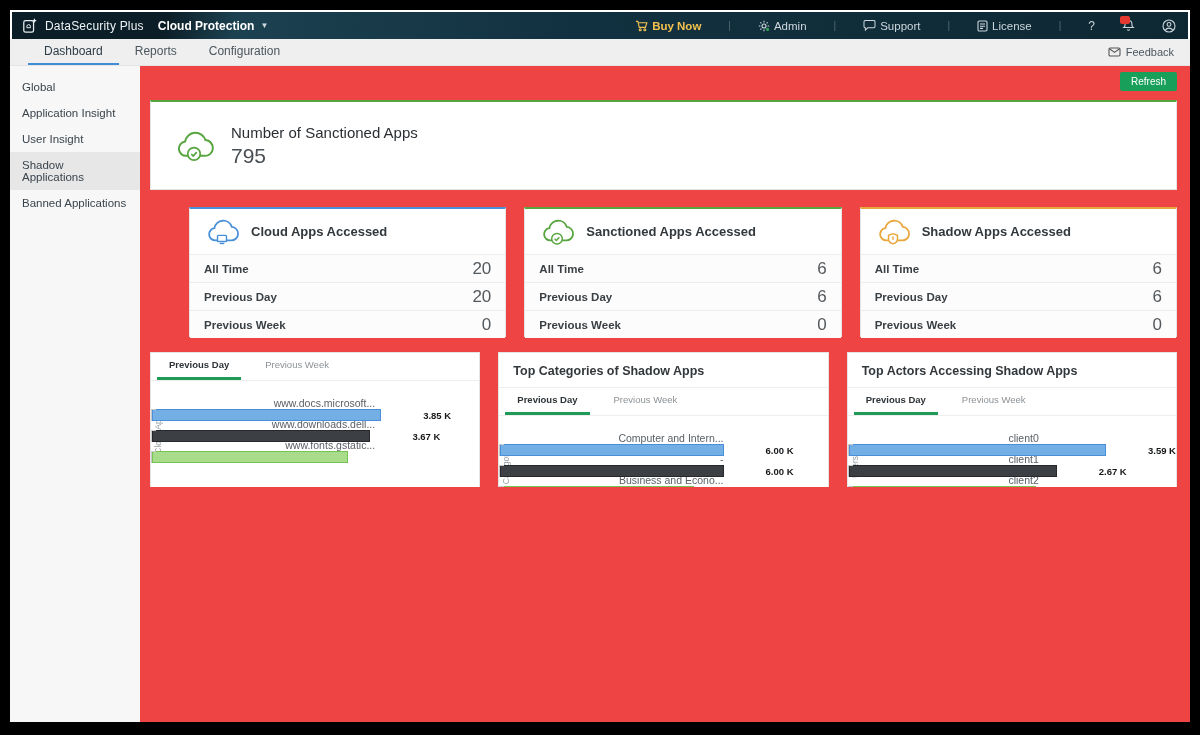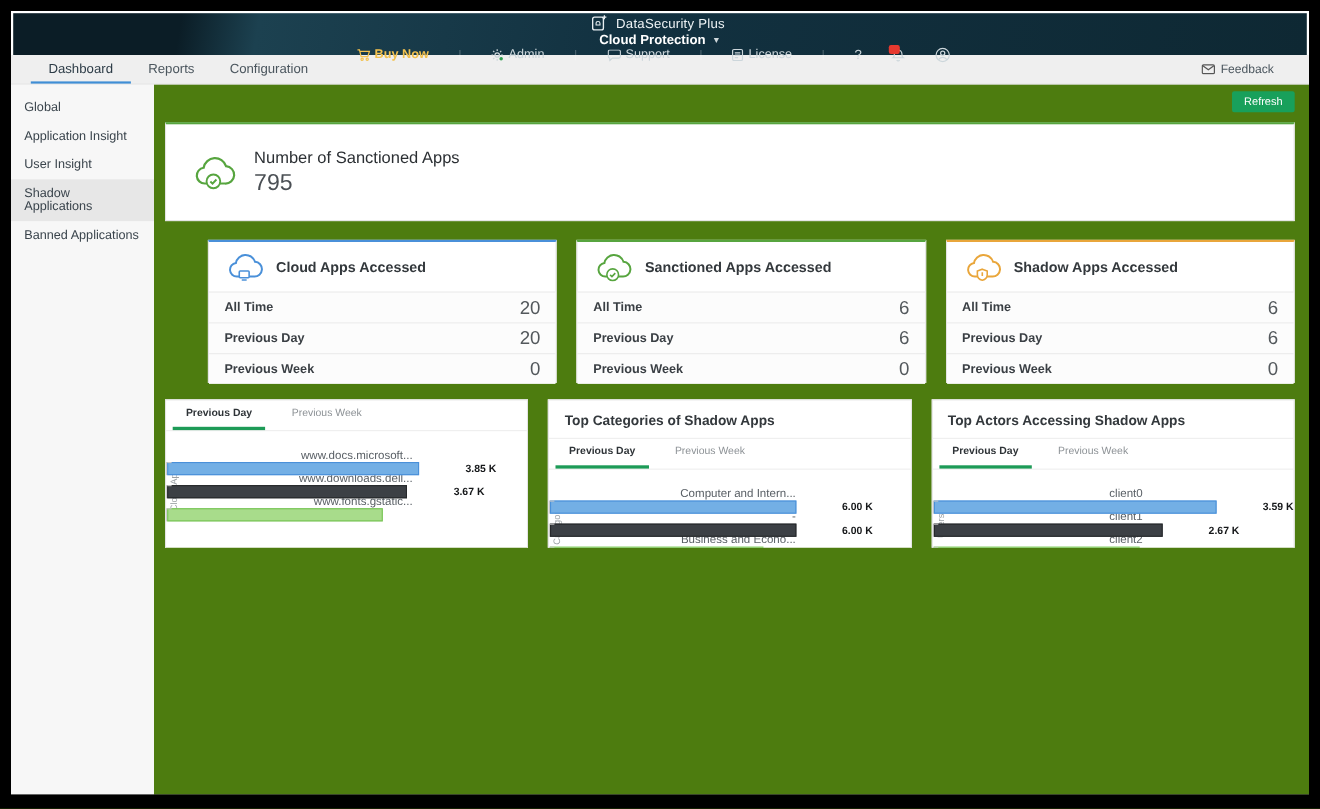--- a/index.html
+++ b/index.html
@@ -1,47 +1,47 @@
 <!DOCTYPE html>
 <html style="--accent-green: #57a53f; --refresh-green: #18a05b; --tab-blue: #3f8ed5; --chart-tab-green: #1d9b57; --buynow-gold: #f2c14e;"><head>
 <meta charset="utf-8">
 <style>
   * { margin:0; padding:0; box-sizing:border-box; }
   html,body { width:1200px; height:735px; background:#000; font-family:"Liberation Sans", sans-serif; }
   .page { position:absolute; left:10px; top:10px; width:1180px; height:712px; background:#fff; overflow:hidden; }
 
   
-  .navbar { height:38px; margin:2px 2px 0 2px; display:flex; align-items:center;
+  .navbar { height:27px; margin:2px 2px 0 2px; display:flex; align-items:center;
     background:linear-gradient(100deg,#0b1d26 0%,#0b1d26 13%,#1c4150 19%,#123140 48%,#0e2833 100%);
-    color:#dbe3e7; font-size:11.5px;flex-direction:column; }
+    color:#dbe3e7; font-size:11.5px; }
   .logo-block { display:flex; align-items:center; gap:7px; padding:0 14px 0 10px; }
   .logo-name { font-size:12px; color:#eef3f5; letter-spacing:.2px; }
   .module-switch { display:flex; align-items:center; gap:6px; font-size:12px; font-weight:bold; color:#fff; cursor:pointer; }
   .caret { font-size:8px; color:#cfd8dc; }
   .nav-spacer { flex:1; }
   .nav-right { display:flex; align-items:center; gap:27px; padding-right:12px; }
   .nav-item { display:flex; align-items:center; gap:4px; cursor:pointer; color:#ccd6db; }
   .nav-sep { color:rgba(255,255,255,.28); font-size:10px; }
   .buy-now { color:var(--buynow-gold,#f2c14e); font-weight:bold; }
   .help-q { font-size:12px; color:#ccd6db; cursor:pointer; }
   .bell-wrap { position:relative; cursor:pointer; }
   .badge-dot { position:absolute; left:-2px; top:-3px; width:10px; height:8px; background:#e6392f; border-radius:2px; }
 
   
   .tabbar { height:27px; background:#efefef; display:flex; align-items:stretch; padding-left:18px; font-size:12px; color:#4b565e; border-bottom:1px solid #e4e4e4; }
   .tab { padding:0 16px; line-height:25px; cursor:pointer; border-bottom:2px solid transparent; }
   .tab.active { color:#2c3b46; border-bottom-color:var(--tab-blue,#3f8ed5); }
-  .feedback { margin-left:auto; display:flex; align-items:center; gap:5px; padding-right:32px; font-size:11px; color:#4b565e; cursor:pointer; }
+  .feedback { margin-left:auto; display:flex; align-items:center; gap:5px; padding-right:16px; font-size:11px; color:#4b565e; cursor:pointer; }
 
   
   .layout { display:flex; height:656px; }
   .sidebar { width:130px; background:#f7f7f7; padding-top:8px; font-size:11.5px; color:#3a444c; flex-shrink:0; }
   .side-item { padding:7px 12px; cursor:pointer; }
   .side-item.selected { background:#e7e7e7; }
-  .main { flex:1; background:#4d7c0f; position:relative; }
+  .main { flex:1; background:#ef4444; position:relative; }
   .main-clip { height:421px; overflow:hidden; padding:6px 13px 0 10px; }
 
   
   .refresh-row { display:flex; justify-content:flex-end; height:28px; align-items:flex-start; }
   .refresh-btn { background:var(--refresh-green,#18a05b); color:#fff; border:none; font-size:10px; padding:4px 11px; border-radius:2px; cursor:pointer; font-family:inherit; }
 
   
   .summary-card { border:1px solid #e4e4e4; border-top:2px solid var(--accent-green,#57a53f); height:90px; display:flex; align-items:center; gap:16px; padding-left:22px; background:#fff; }
   .summary-title { font-size:15px; color:#2b2f33; font-weight:normal; }
   .summary-value { font-size:21px; color:#4a4f54; margin-top:3px; }

